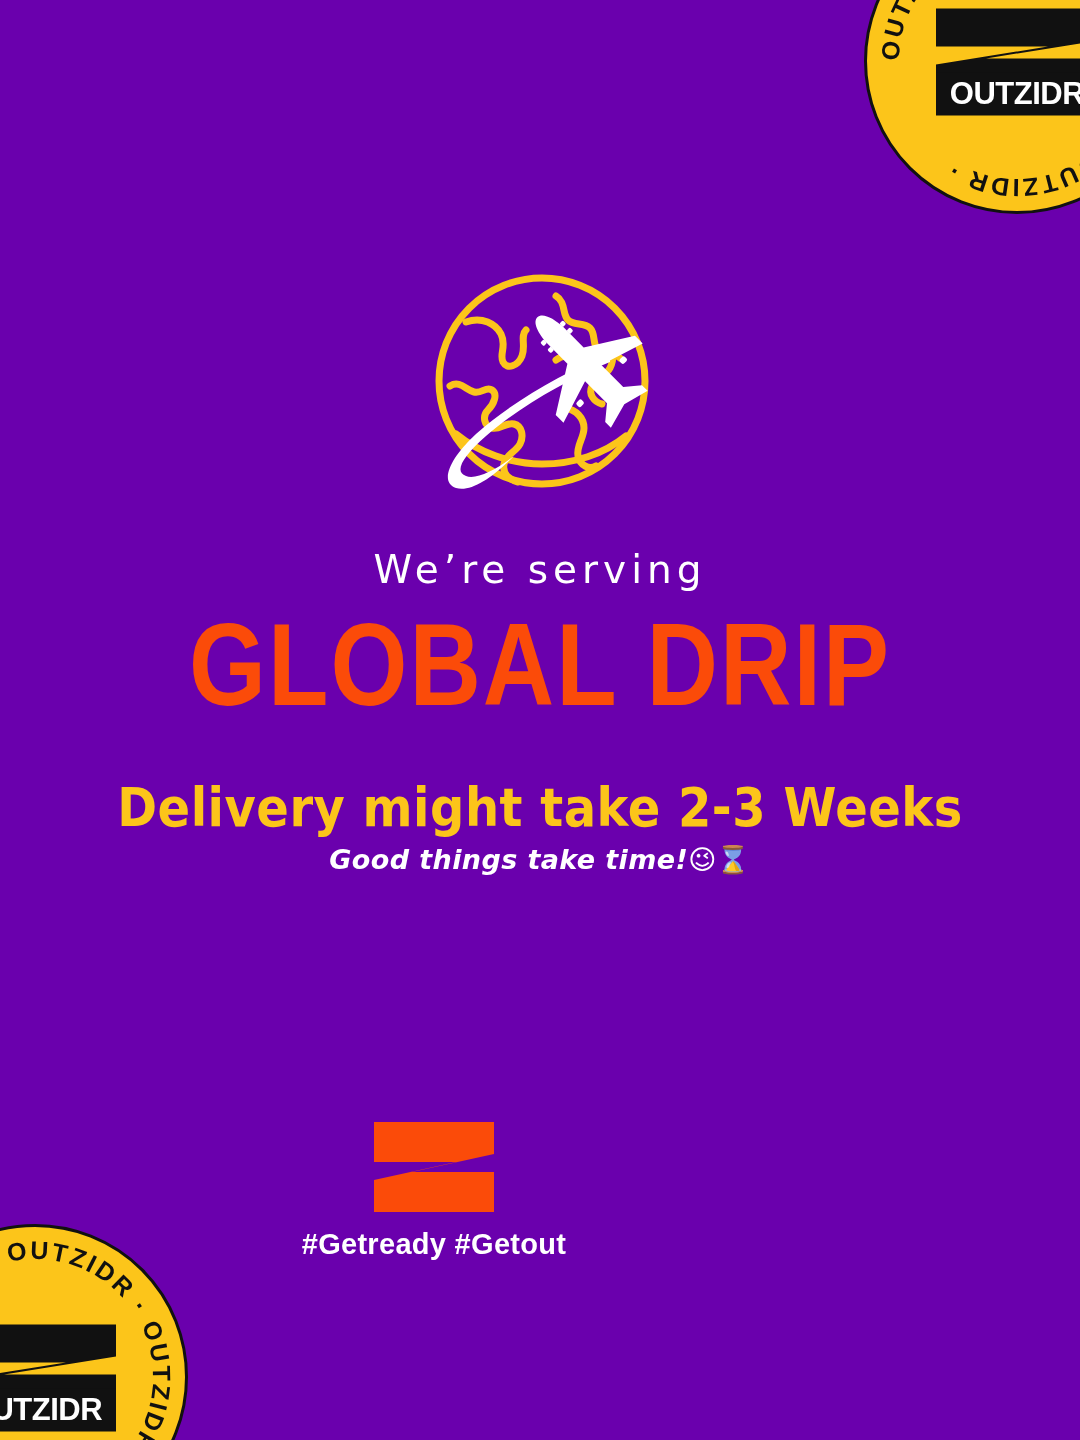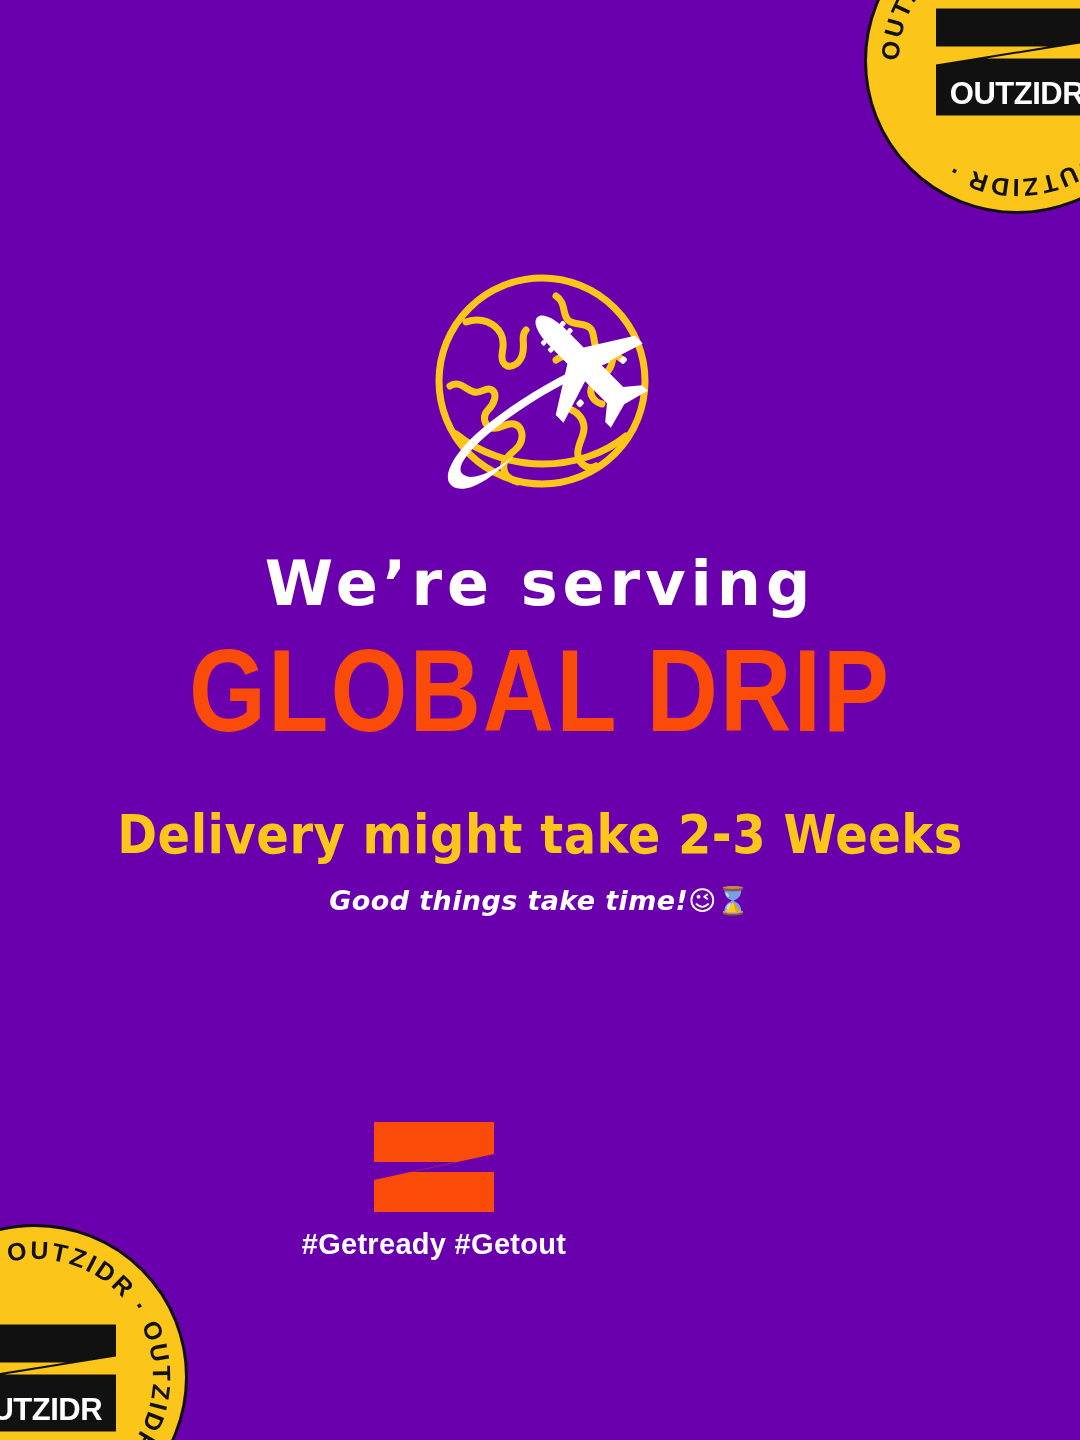--- a/index.html
+++ b/index.html
@@ -88,22 +88,22 @@
   
   #copy {
     position: absolute;
     left: 0;
     top: 548px;
     width: 1080px;
     text-align: center;
   }
   .line-serving {
     color: #ffffff;
-    font-size: 62px;
-    font-weight: 700;
+    font-size: 39px;
+    font-weight: 400;
     letter-spacing: 5px;
     line-height: 1.15;
     font-family: "DejaVu Sans", sans-serif;
   }
   .line-global {
     color: #fb4b09;
     font-size: 96px;
     font-weight: bold;
     letter-spacing: 2px;
     line-height: 1.12;
@@ -130,21 +130,21 @@
     transform: scaleY(1.12);
     transform-origin: center top;
     font-family: "DejaVu Sans", sans-serif;
   }
   .line-goodthings {
     color: #ffffff;
     font-size: 27px;
     font-weight: bold;
     font-style: italic;
     letter-spacing: 0.4px;
-    margin-top: 26px;
+    margin-top: 12px;
     font-family: "DejaVu Sans", sans-serif;
   }
   .emoji {
     font-family: "DejaVu Sans", sans-serif;
     font-style: normal;
   }
 
   
   #footer {
     position: absolute;

